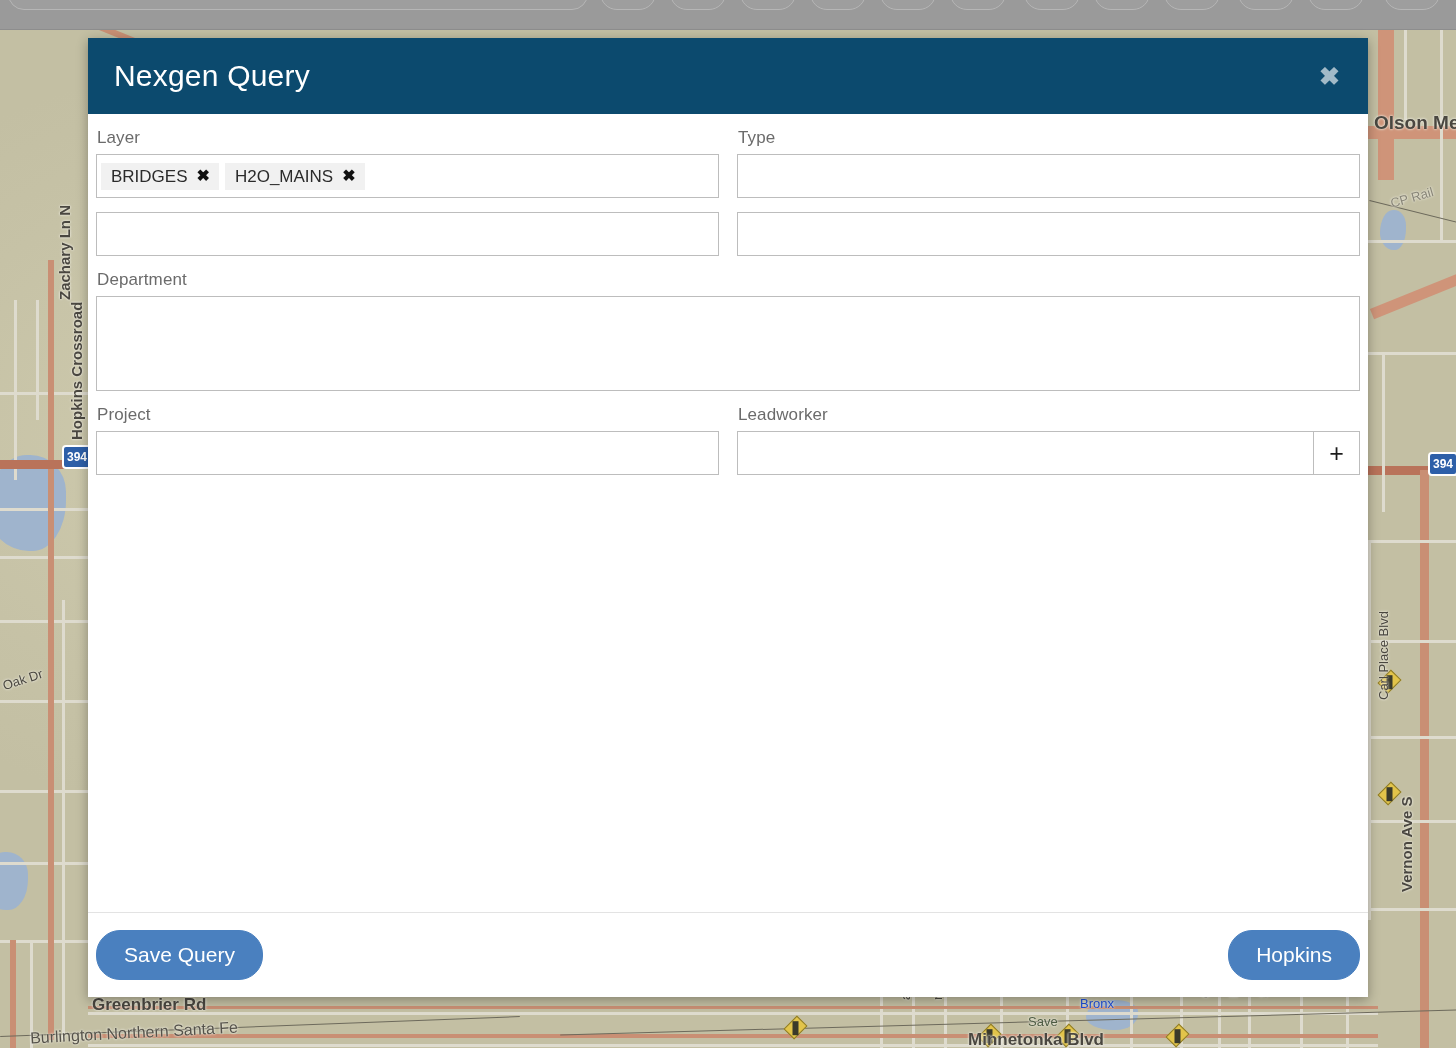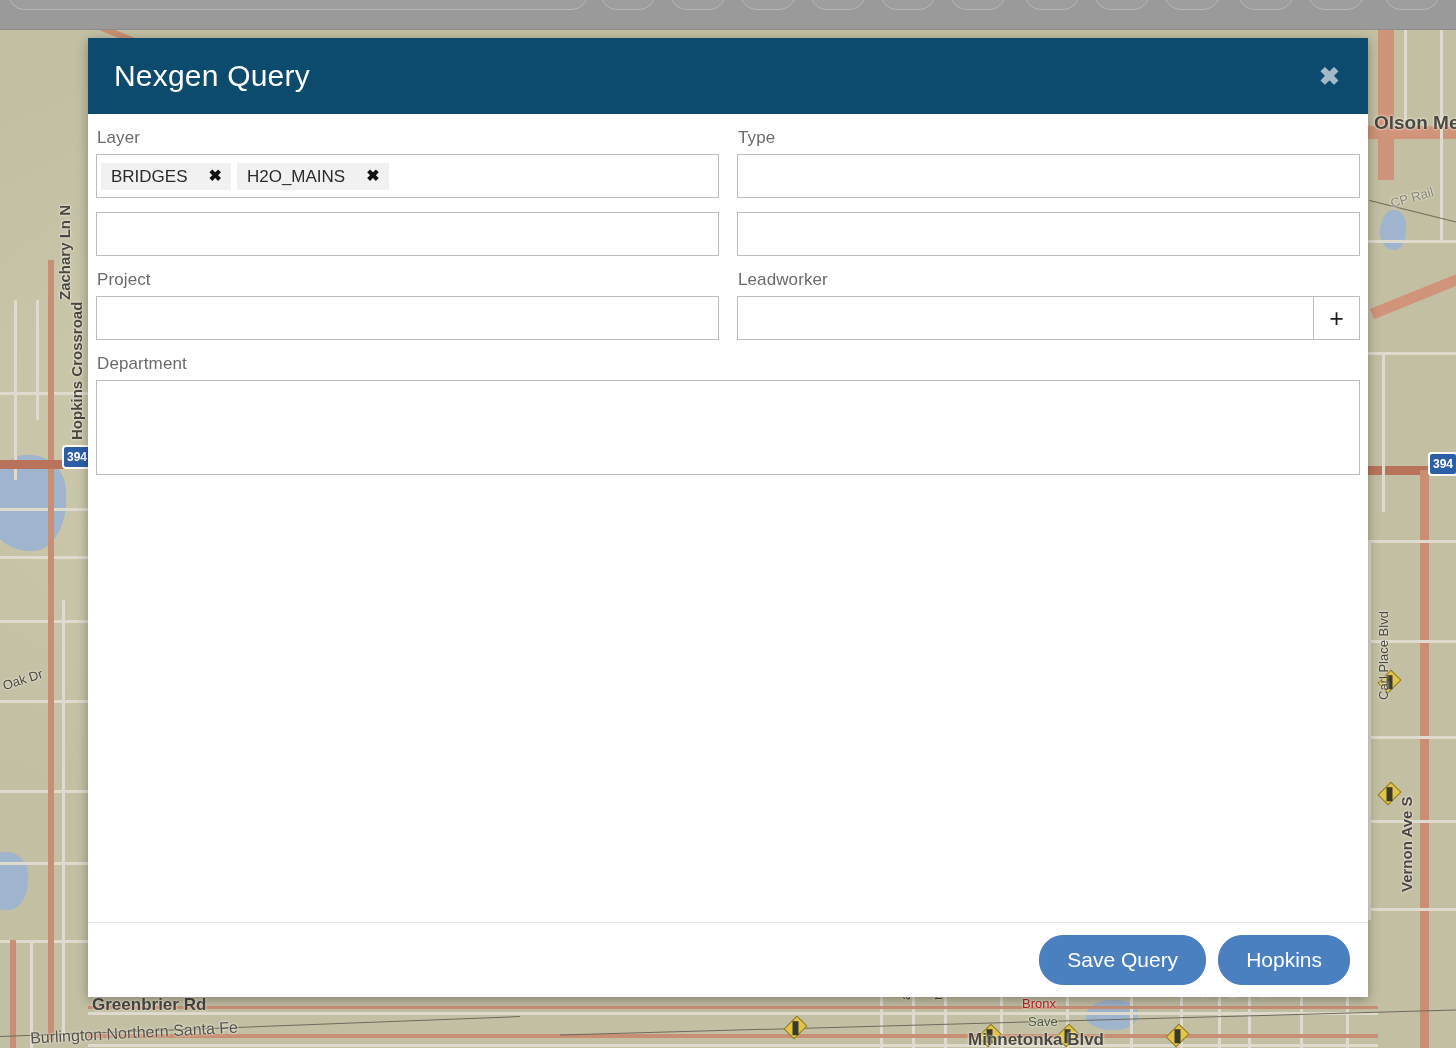--- a/index.html
+++ b/index.html
@@ -158,21 +158,21 @@
     display: flex;
     align-items: center;
     padding: 0 4px;
     gap: 6px;
   }
   .field-box.tall { height: 95px; align-items: flex-start; padding-top: 4px; }
   .field-box.plain { padding: 0 10px; }
   .tag {
     display: inline-flex;
     align-items: center;
-    gap: 21px;
+    gap: 9px;
     background: #f1f1f1;
     color: #2b2b2b;
     font-size: 17px;
     padding: 5px 9px 5px 10px;
     line-height: 1;
     white-space: nowrap;
   }
   .tag-x {
     font-size: 16px; font-weight: 700;
     color: #111;
@@ -189,27 +189,27 @@
     font-size: 25px;
     color: #1c1c1c;
     line-height: 40px;
     text-align: center;
     cursor: pointer;
     font-family: "Liberation Sans", sans-serif;
     padding: 0;
   }
   #dialog-footer {
     flex: none;
-    height: 75px;
+    height: 85px;
     border-top: 1px solid #e3e3e3;
     display: flex;
     align-items: center;
-    justify-content: flex-end;
+    justify-content: space-between;
     gap: 12px;
-    padding: 0 18px;
+    padding: 0 8px;
   }
   .btn-pill {
     background: #4a80bf;
     color: #fff;
     border: 1px solid #4a80bf;
     border-radius: 24px;
     font-size: 21px;
     font-family: "Liberation Sans", sans-serif;
     padding: 11px 27px;
     cursor: pointer;
@@ -309,21 +309,21 @@
   <div class="maplabel vert" style="left:56px;top:300px;">Zachary Ln N</div>
   <div class="maplabel vert" style="left:68px;top:440px;">Hopkins Crossroad</div>
   <div class="maplabel sm" style="left:2px;top:672px;transform:rotate(-18deg);">Oak Dr</div>
   <div class="maplabel" style="left:92px;top:995px;font-size:17px;">Greenbrier Rd</div>
   <div class="maplabel sm" style="left:30px;top:1024px;transform:rotate(-3deg);font-size:16px;color:#55524a;">Burlington Northern Santa Fe</div>
   <div class="maplabel" style="left:1374px;top:112px;font-size:19px;">Olson Me</div>
   <div class="maplabel sm" style="left:1368px;top:12px;color:#5a6b4f;">Western</div>
   <div class="maplabel sm" style="left:1390px;top:190px;transform:rotate(-16deg);color:#888577;">CP Rail</div>
   <div class="maplabel vert" style="left:1398px;top:892px;">Vernon Ave S</div>
   <div class="maplabel vert sm" style="left:1376px;top:700px;">Carl Place Blvd</div>
-  <div class="maplabel sm" style="left:1022px;top:996px;color:#b91c1c;text-align:center;">Bronx</div>
+  <div class="maplabel sm" style="left:1080px;top:996px;color:#1d4ed8;text-align:center;">Bronx</div>
   <div class="maplabel sm" style="left:1028px;top:1014px;color:#4d5b42;">Save</div>
   <div class="maplabel" style="left:968px;top:1030px;font-size:17px;">Minnetonka Blvd</div>
   <div class="maplabel sm" style="left:1086px;top:956px;font-weight:bold;">W 25th St</div>
   <div class="maplabel vert sm" style="left:898px;top:1000px;">a Ave</div>
   <div class="maplabel vert sm" style="left:930px;top:1000px;">n Ave</div>
   <div class="maplabel vert sm" style="left:1198px;top:998px;">Colorado</div>
   <div class="maplabel vert sm" style="left:1226px;top:998px;">Brunswick</div>
   <div class="maplabel vert sm" style="left:1256px;top:998px;color:#8a8779;">Systems</div>
   <div class="maplabel sm" style="left:914px;top:2px;color:#4d5b42;">Quarry Cir</div>
 </div>
@@ -382,46 +382,46 @@
         </div>
       </div>
       <div class="form-col">
         <div class="field-box plain">
           <span></span>
         </div>
       </div>
     </div>
 
     <div class="form-row">
+      <div class="form-col full">
+        <label class="field-label">Department</label>
+        <div class="field-box tall plain">
+          <span></span>
+        </div>
+      </div>
+    </div>
+
+    <div class="form-row">
       <div class="form-col">
         <label class="field-label">Project</label>
         <div class="field-box plain">
           <span></span>
         </div>
       </div>
       <div class="form-col">
         <label class="field-label">Leadworker</label>
         <div class="input-group">
           <div class="field-box plain">
             <span></span>
           </div>
           <button class="addon-btn">+</button>
         </div>
       </div>
     </div>
 
-    <div class="form-row">
-      <div class="form-col full">
-        <label class="field-label">Department</label>
-        <div class="field-box tall plain">
-          <span></span>
-        </div>
-      </div>
-    </div>
-
   </div>
 
   <div id="dialog-footer">
     <button class="btn-pill">Save Query</button>
     <button class="btn-pill">Hopkins</button>
   </div>
 
 </div>
 
 </body></html>

